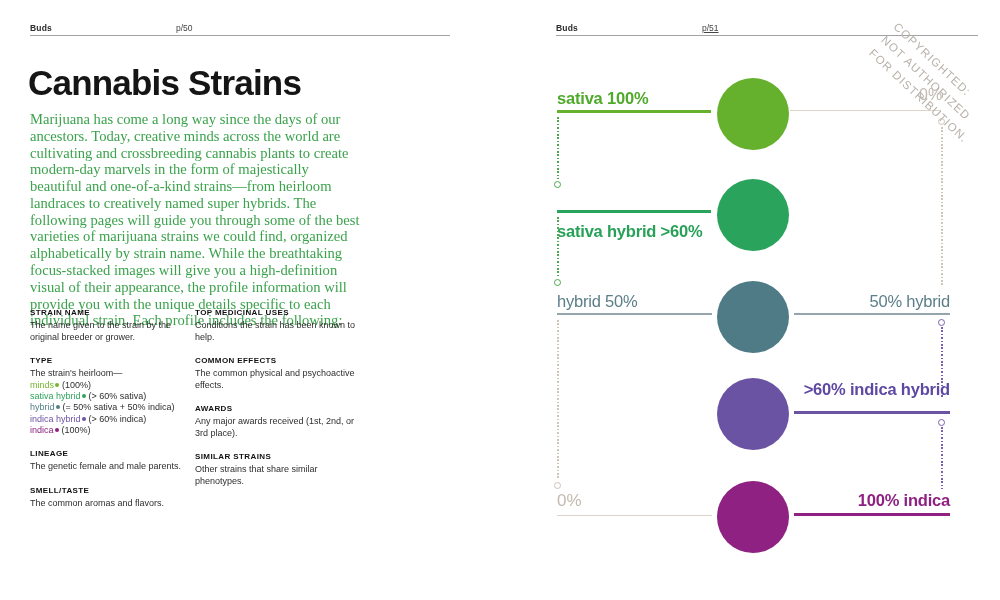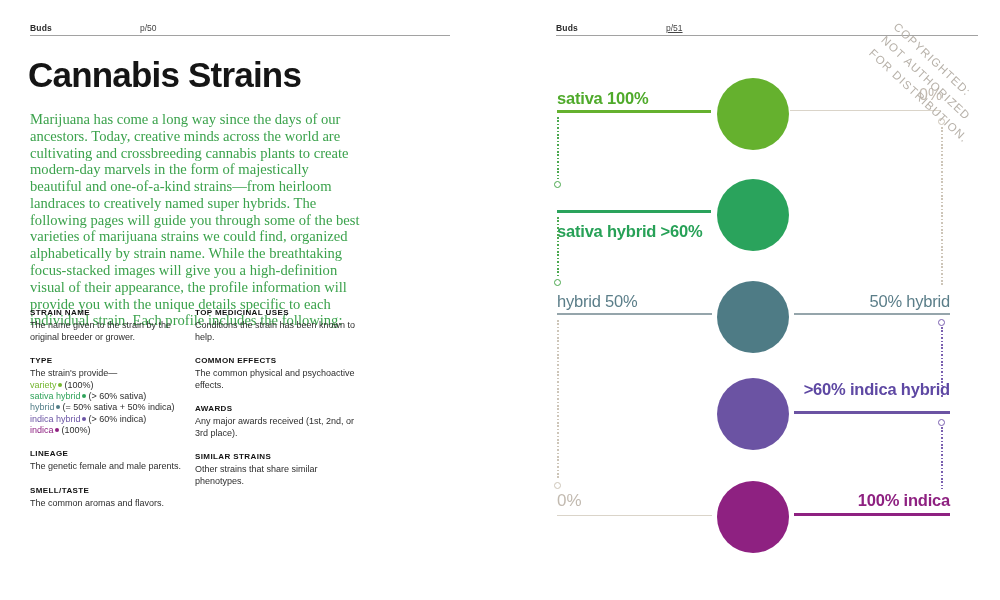--- a/index.html
+++ b/index.html
@@ -3,21 +3,21 @@
 <meta charset="utf-8">
 <style>
   html,body{margin:0;padding:0;background:#e9e9e9;}
   #spread{
     position:relative;width:1000px;height:600px;background:#ffffff;
     font-family:"Liberation Sans",sans-serif;overflow:hidden;margin:0 auto;
   }
   .abs{position:absolute;}
   
   .runhead{font-size:8.5px;font-weight:700;color:#2b2b2b;letter-spacing:.2px;}
-  .runpage{font-size:8.5px;font-weight:400;color:#444;}
+  .runpage{font-size:8.5px;font-weight:400;color:#444;margin-left:36px;}
   .headrule{position:absolute;height:1px;background:#a2a2a2;}
   
   .title{font-size:35px;font-weight:700;color:#151515;letter-spacing:-0.8px;}
   .intro{
     font-family:"Liberation Serif",serif;font-size:14.6px;line-height:1.15;
     width:334px;
   }
   .gloss-col{width:158px;}
   .g-entry{margin-bottom:13px;}
   .g-head{font-size:8px;font-weight:700;color:#111;letter-spacing:.4px;line-height:1.25;margin-bottom:2px;}
@@ -42,34 +42,34 @@
 </style>
 </head>
 <body>
 
 <div id="spread">
 
   <div class="abs runhead" style="left:30px;top:23px;">Buds</div>
   <div class="abs runpage" style="left:140px;top:23px;">p/50</div>
   <div class="headrule" style="left:30px;top:35px;width:420px;"></div>
 
-  <div class="abs title" style="left:28px;top:55px;">Cannabis Strains</div>
+  <div class="abs title" style="left:28px;top:63px;">Cannabis Strains</div>
 
   <div class="abs intro" style="left: 30px; top: 111px; color: rgb(59, 162, 76);">Marijuana has come a long way since the days of our ancestors. Today, creative minds across the world are cultivating and crossbreeding cannabis plants to create modern-day marvels in the form of majestically beautiful and one-of-a-kind strains—from heirloom landraces to creatively named super hybrids. The following pages will guide you through some of the best varieties of marijuana strains we could find, organized alphabetically by strain name. While the breathtaking focus-stacked images will give you a high-definition visual of their appearance, the profile information will provide you with the unique details specific to each individual strain. Each profile includes the following:</div>
 
   <div class="abs gloss-col" style="left:30px;top:308px;">
     <div class="g-entry">
       <div class="g-head">STRAIN NAME</div>
       <div class="g-body">The name given to the strain by the original breeder or grower.</div>
     </div>
     <div class="g-entry">
       <div class="g-head">TYPE</div>
-      <div class="g-body">The strain's provide—</div>
+      <div class="g-body">The strain's heirloom—</div>
       <div class="legend-row">
-        <span style="color: rgb(116, 182, 46);">variety</span><span class="legend-dot" style="background-color: rgb(116, 182, 46);"></span><span>(100%)</span>
+        <span style="color: rgb(116, 182, 46);">minds</span><span class="legend-dot" style="background-color: rgb(116, 182, 46);"></span><span>(100%)</span>
       </div>
       <div class="legend-row">
         <span style="color: rgb(47, 163, 90);">sativa hybrid</span><span class="legend-dot" style="background-color: rgb(47, 163, 90);"></span><span>(&gt; 60% sativa)</span>
       </div>
       <div class="legend-row">
         <span style="color: rgb(82, 126, 136);">hybrid</span><span class="legend-dot" style="background-color: rgb(82, 126, 136);"></span><span>(= 50% sativa + 50% indica)</span>
       </div>
       <div class="legend-row">
         <span style="color: rgb(107, 84, 164);">indica hybrid</span><span class="legend-dot" style="background-color: rgb(107, 84, 164);"></span><span>(&gt; 60% indica)</span>
       </div>

